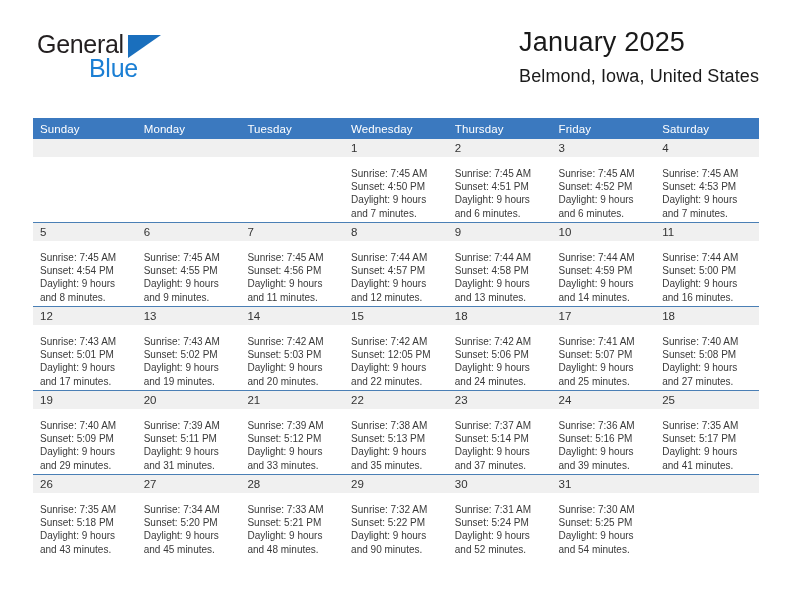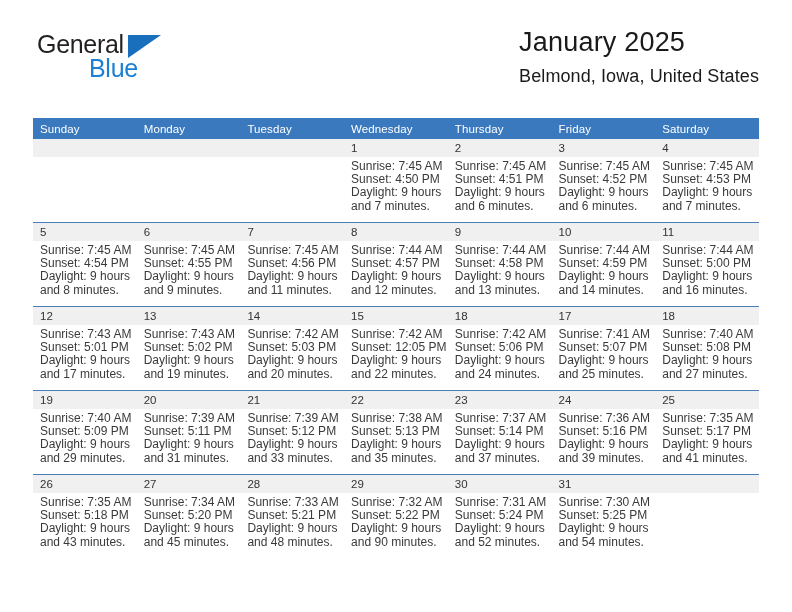--- a/index.html
+++ b/index.html
@@ -125,22 +125,22 @@
     height: 18px;
     line-height: 18px;
     padding-left: 7px;
     font-size: 11.5px;
     color: #333333;
   }
   .cell.empty .daynum {
     color: transparent;
   }
   .info {
-    padding: 3px 5px 0 7px;
-    font-size: 12px;
+    padding: 10px 5px 0 7px;
+    font-size: 10px;
     line-height: 13.2px;
     color: #3a3a3a;
   }
   .info div {
     white-space: nowrap;
   }
 </style>
 </head>
 <body>
 

